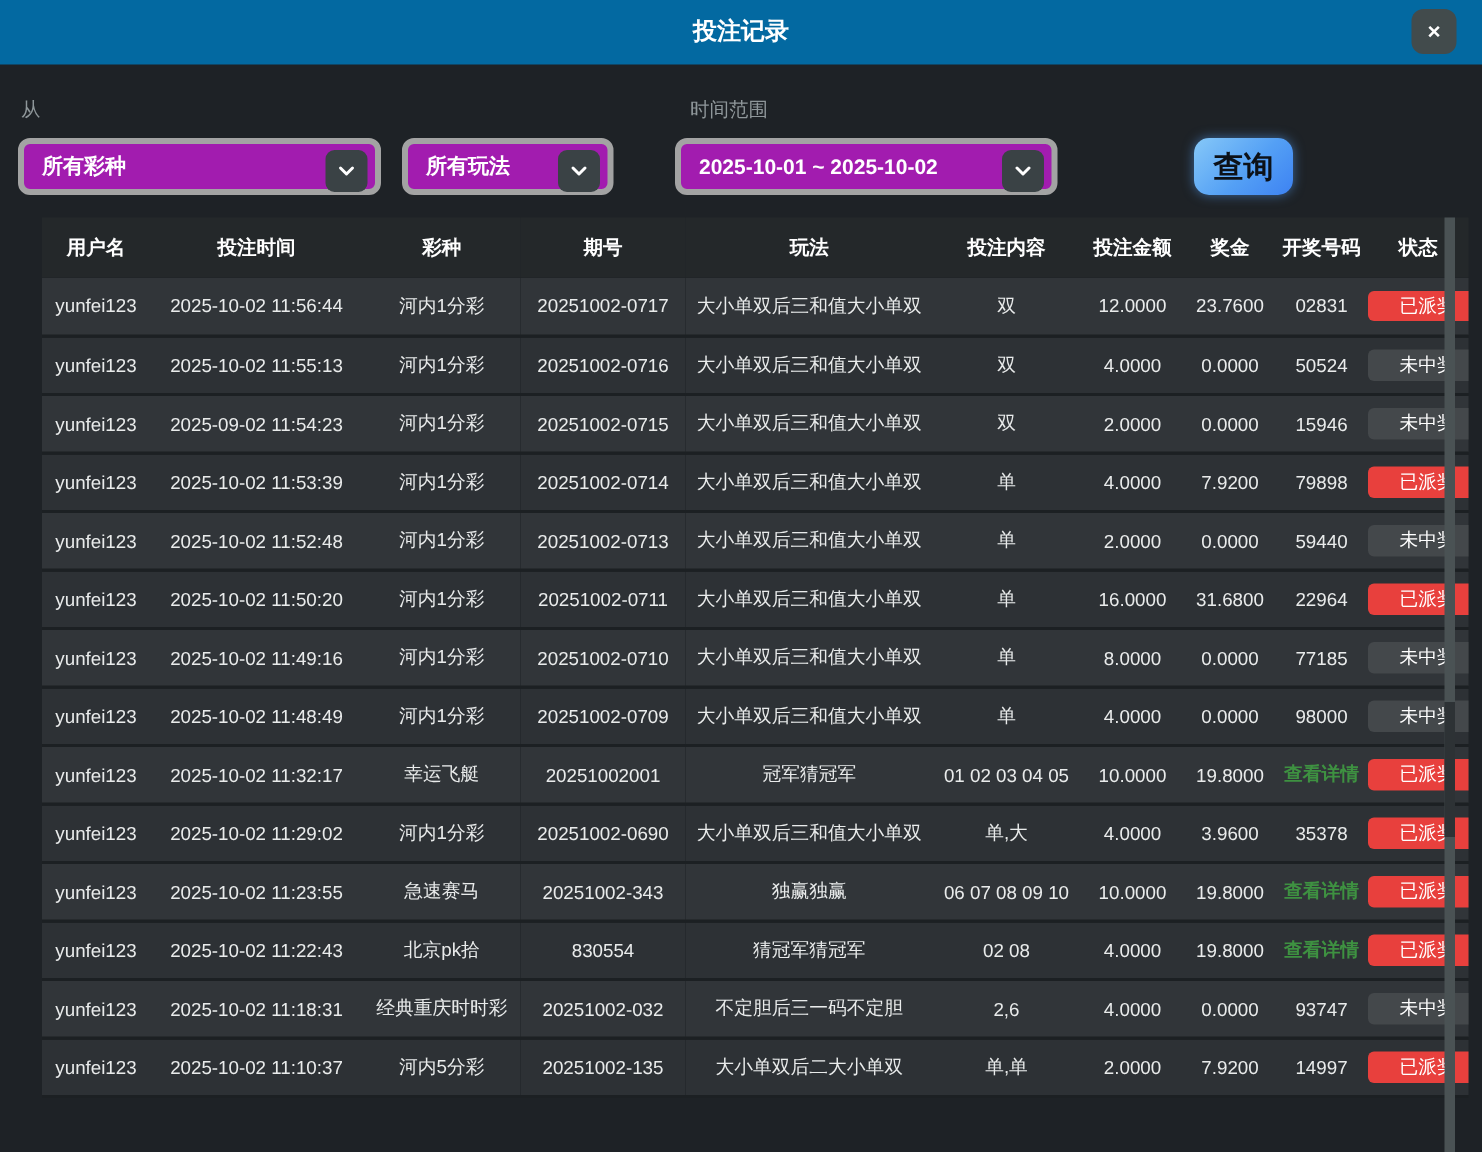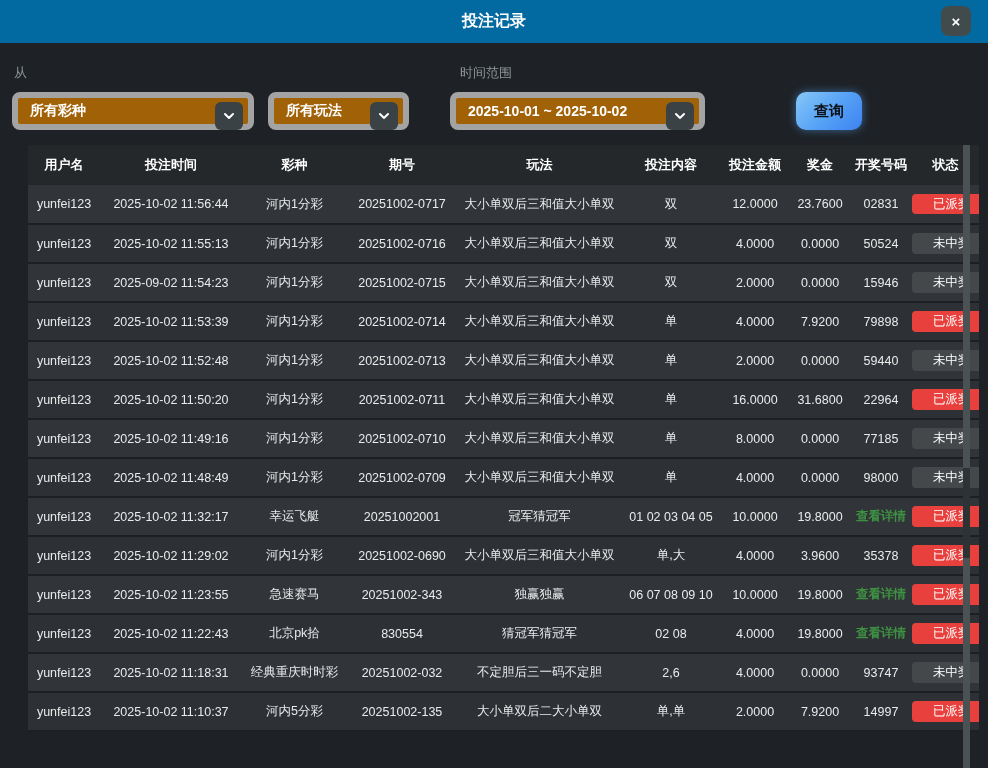--- a/index.html
+++ b/index.html
@@ -30,22 +30,22 @@
 
   
   .filter-label {
     position: absolute; font-size: 13px; color: #8f979a;
   }
   .lbl-from { left: 14px; top: 64px; }
   .lbl-range { left: 460px; top: 64px; }
 
   .select-box {
     position: absolute; top: 92px; height: 38px;
-    border: 6px solid #a3a3a3; border-radius: 8px;
-    background: #a16207;
+    border: 4px solid #a3a3a3; border-radius: 8px;
+    background: #a21caf;
     display: flex; align-items: center;
     padding: 0 40px 0 12px;
     font-size: 14px; font-weight: bold; color: #ffffff;
     cursor: pointer;
   }
   .sel-lottery { left: 12px;  width: 242px; }
   .sel-play    { left: 268px; width: 141px; }
   .sel-date    { left: 450px; width: 255px; }
 
   .chevron-box {
@@ -55,21 +55,21 @@
     display: flex; align-items: center; justify-content: center;
   }
   .chevron-box svg { width: 12px; height: 12px; }
 
   .query-btn {
     position: absolute; left: 796px; top: 92px;
     width: 66px; height: 38px;
     border: none; border-radius: 10px;
     background: linear-gradient(135deg, #86c8f8 0%, #54a0f5 55%, #3d82f2 100%);
     box-shadow: 0 0 8px rgba(85,160,250,0.55);
-    color: #0c1118; font-size: 15px; font-weight: bold;
+    color: #0c1118; font-size: 20px; font-weight: bold;
     cursor: pointer;
   }
 
   
   .table-wrap { position: absolute; left: 28px; top: 145px; width: 951px; }
   table { width: 951px; border-collapse: collapse; table-layout: fixed; }
   thead tr { height: 40px; background: #24282a; }
   th { font-size: 13px; font-weight: bold; color: #ffffff; text-align: center; }
   tbody tr { height: 39px; border-bottom: 2px solid #1c2023; }
   tbody tr:nth-child(odd)  { background: #313539; }

